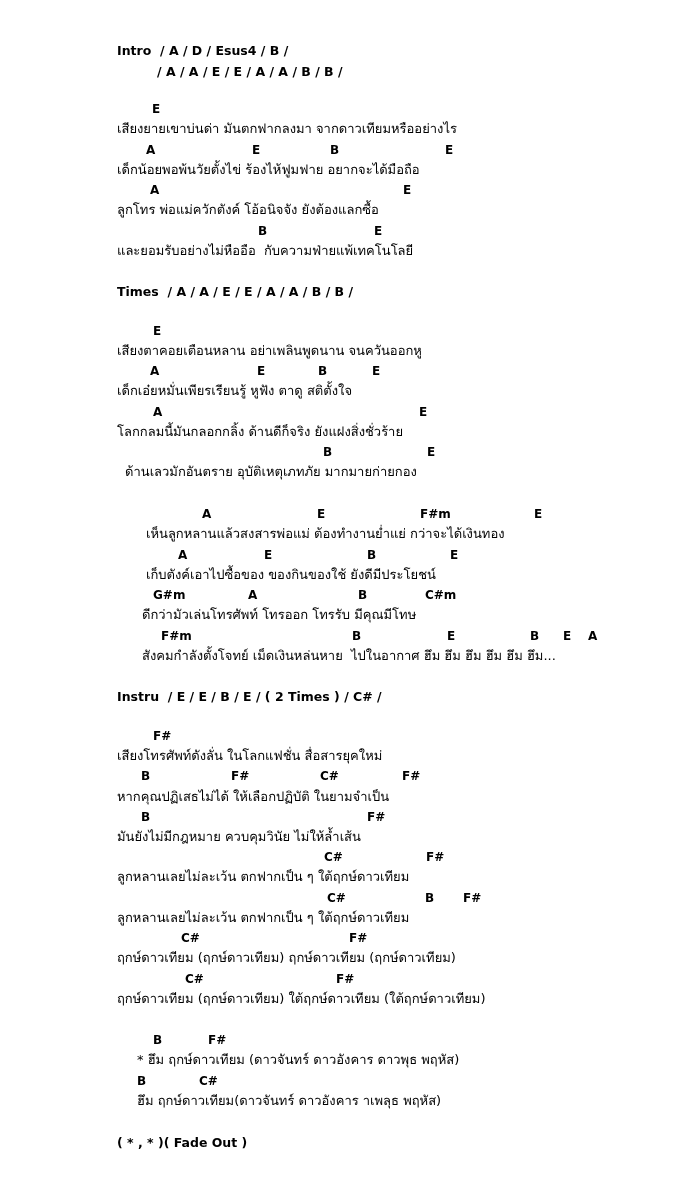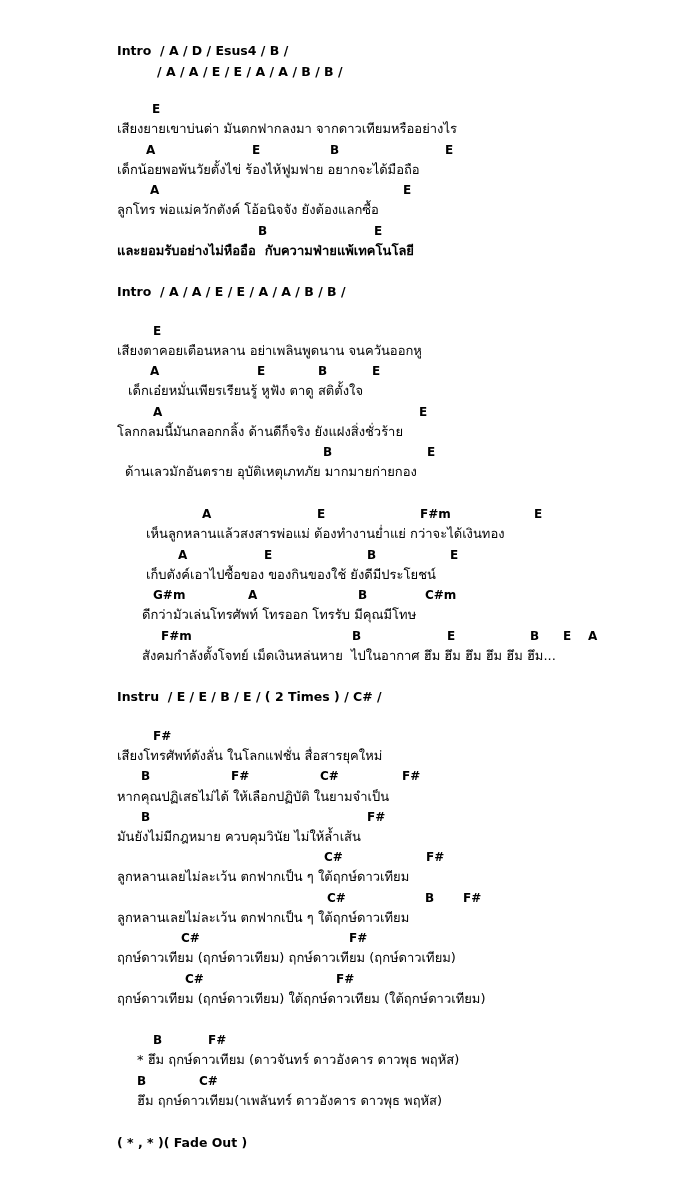--- a/index.html
+++ b/index.html
@@ -30,35 +30,35 @@
     <div class="line lyric" style="left:117px;top:162px;text-align:center;">เด็กน้อยพอพ้นวัยตั้งไข่ ร้องไห้ฟูมฟาย อยากจะได้มือถือ</div>
     <div class="line chord" style="top:182px;left:0;">
       <span style="left:150px">A</span>
       <span style="left:403px">E</span>
     </div>
     <div class="line lyric" style="left:117px;top:202px;">ลูกโทร พ่อแม่ควักตังค์ โอ้อนิจจัง ยังต้องแลกซื้อ</div>
     <div class="line chord" style="top:223px;left:0;">
       <span style="left:258px">B</span>
       <span style="left:374px">E</span>
     </div>
-    <div class="line lyric" style="left:117px;top:243px;font-weight:bold;">และยอมรับอย่างไม่หืออือ  กับความฟ่ายแพ้เทคโนโลยี</div>
+    <div class="line lyric" style="left:117px;top:243px;">และยอมรับอย่างไม่หืออือ  กับความฟ่ายแพ้เทคโนโลยี</div>
   </div>
 
-  <div class="line section" style="left:117px;top:284px;">Intro  / A / A / E / E / A / A / B / B /</div>
+  <div class="line section" style="left:117px;top:284px;">Times  / A / A / E / E / A / A / B / B /</div>
 
   <div>
     <div class="line chord" style="top:323px;left:0;"><span style="left:153px">E</span></div>
     <div class="line lyric" style="left:117px;top:343px;">เสียงตาคอยเตือนหลาน อย่าเพลินพูดนาน จนควันออกหู</div>
     <div class="line chord" style="top:363px;left:0;">
       <span style="left:150px">A</span>
       <span style="left:257px">E</span>
       <span style="left:318px">B</span>
       <span style="left:372px">E</span>
     </div>
-    <div class="line lyric" style="left:128px;top:383px;text-align:right;">เด็กเอ๋ยหมั่นเพียรเรียนรู้ หูฟัง ตาดู สติตั้งใจ</div>
+    <div class="line lyric" style="left:117px;top:383px;text-align:right;">เด็กเอ๋ยหมั่นเพียรเรียนรู้ หูฟัง ตาดู สติตั้งใจ</div>
     <div class="line chord" style="top:404px;left:0;">
       <span style="left:153px">A</span>
       <span style="left:419px">E</span>
     </div>
     <div class="line lyric" style="left:117px;top:424px;">โลกกลมนี้มันกลอกกลิ้ง ด้านดีก็จริง ยังแฝงสิ่งชั่วร้าย</div>
     <div class="line chord" style="top:444px;left:0;">
       <span style="left:323px">B</span>
       <span style="left:427px">E</span>
     </div>
     <div class="line lyric" style="left:117px;top:464px;margin-left:8px;">ด้านเลวมักอันตราย อุบัติเหตุเภทภัย มากมายก่ายกอง</div>
@@ -140,17 +140,17 @@
   <div>
     <div class="line chord" style="top:1032px;left:0;">
       <span style="left:153px">B</span>
       <span style="left:208px">F#</span>
     </div>
     <div class="line lyric" style="left:137px;top:1052px;">* ฮึม ฤกษ์ดาวเทียม (ดาวจันทร์ ดาวอังคาร ดาวพุธ พฤหัส)</div>
     <div class="line chord" style="top:1073px;left:0;">
       <span style="left:137px">B</span>
       <span style="left:199px">C#</span>
     </div>
-    <div class="line lyric" style="left:137px;top:1093px;">ฮึม ฤกษ์ดาวเทียม(าเพลันทร์ ดาวอังคาร ดาวพุธ พฤหัส)</div>
+    <div class="line lyric" style="left:137px;top:1093px;">ฮึม ฤกษ์ดาวเทียม(ดาวจันทร์ ดาวอังคาร าเพลุธ พฤหัส)</div>
   </div>
 
   <div class="line section" style="left:117px;top:1135px;">( * , * )( Fade Out )</div>
 </div>
 
 </body></html>

